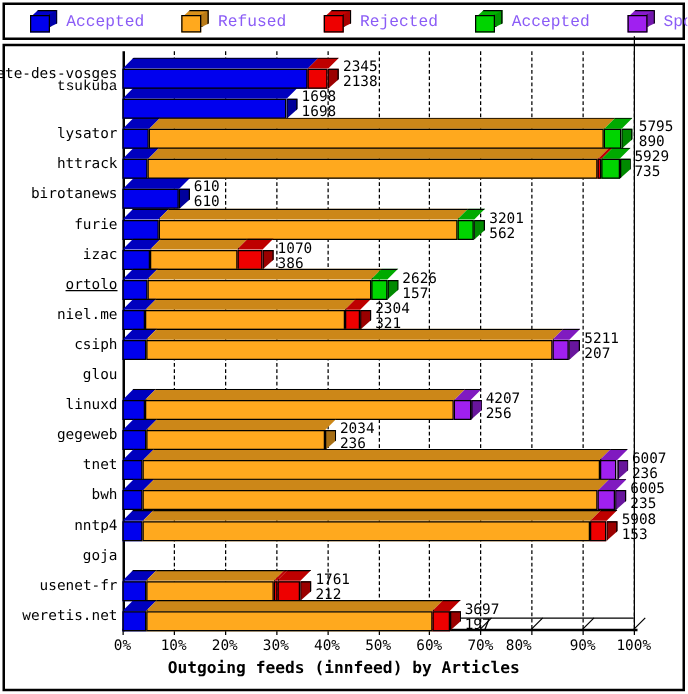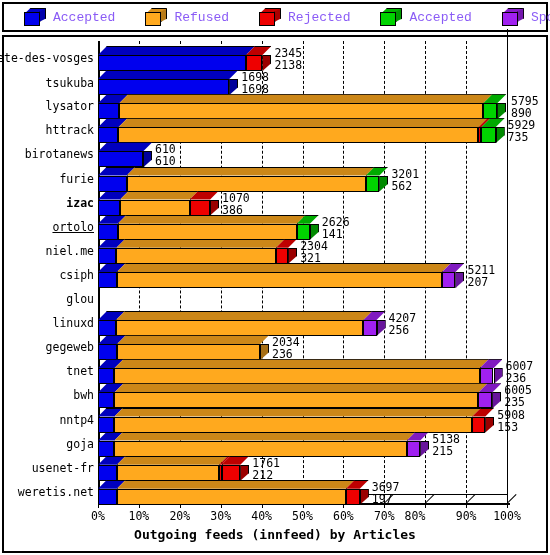--- a/index.html
+++ b/index.html
@@ -96,26 +96,26 @@
         </span>
         <span class="legend-label">Spooled</span>
       </div>
     </div>
 
   <div class="frame" id="plot-frame"></div>
 
   <div id="plot">
     <div id="ylabels">
         <div class="ylabel" style="top: 16px;">bete-des-vosges</div>
-        <div class="ylabel" style="top: 41px;">tsukuba</div>
+        <div class="ylabel" style="top: 28px; font-family: Liberation Mono, monospace;">tsukuba</div>
         <div class="ylabel" style="top: 64.2px;">lysator</div>
         <div class="ylabel" style="top: 88.3px;">httrack</div>
         <div class="ylabel" style="top: 112.4px;">birotanews</div>
         <div class="ylabel" style="top: 136.5px;">furie</div>
-        <div class="ylabel" style="top: 160.6px; font-weight: bold;">izac</div>
+        <div class="ylabel" style="top: 160.6px;">izac</div>
         <div class="ylabel" style="top: 184.7px; text-decoration: underline;">ortolo</div>
         <div class="ylabel" style="top: 208.8px;">niel.me</div>
         <div class="ylabel" style="top: 232.9px;">csiph</div>
         <div class="ylabel" style="top: 257px;">glou</div>
         <div class="ylabel" style="top: 281.1px;">linuxd</div>
         <div class="ylabel" style="top: 305.2px;">gegeweb</div>
         <div class="ylabel" style="top: 329.3px;">tnet</div>
         <div class="ylabel" style="top: 353.4px;">bwh</div>
         <div class="ylabel" style="top: 377.5px;">nntp4</div>
         <div class="ylabel" style="top: 401.6px;">goja</div>
@@ -238,21 +238,21 @@
         <div class="row" style="top: 174.7px; width: 409px;">
           <div class="segtop" style="left: 0px; top: -1px; width: 28.632px; background: rgb(0, 0, 190); clip-path: polygon(0px 100%, 9px 0px, 100% 0px, 19.632px 100%);"></div>
           <div class="segtop" style="left: 19.632px; top: -1px; width: 188.142px; background: rgb(204, 135, 24); clip-path: polygon(0px 100%, 9px 0px, 100% 0px, 179.142px 100%);"></div>
           <div class="segtop" style="left: 198.774px; top: -1px; width: 22.088px; background: rgb(0, 170, 0); clip-path: polygon(0px 100%, 9px 0px, 100% 0px, 13.088px 100%);"></div>
           <div class="seg" style="left: 0px; top: 8px; width: 19.632px; background: rgb(0, 0, 238);"></div>
           <div class="seg" style="left: 19.632px; top: 8px; width: 179.142px; background: rgb(255, 169, 30);"></div>
           <div class="seg" style="left: 198.774px; top: 8px; width: 13.088px; background: rgb(0, 212, 0);"></div>
           <div style="position: absolute; left: 211.862px; top: 8px; width: 9px; height: 16px; background: rgb(0, 138, 0); border: 1px solid rgb(0, 0, 0); box-sizing: border-box; clip-path: polygon(0px 0px, 100% -100%, 100% 50%, 0px 100%);"></div>
           <div class="valbox" style="left: 223.862px; top: 1px;">
             <div>2626</div>
-            <div style="margin-top: 1px;">141</div>
+            <div style="margin-top: 1px;">157</div>
           </div>
         </div>
         <div class="row" style="top: 198.8px; width: 409px;">
           <div class="segtop" style="left: 0px; top: -1px; width: 27.405px; background: rgb(0, 0, 190); clip-path: polygon(0px 100%, 9px 0px, 100% 0px, 18.405px 100%);"></div>
           <div class="segtop" style="left: 18.405px; top: -1px; width: 168.51px; background: rgb(204, 135, 24); clip-path: polygon(0px 100%, 9px 0px, 100% 0px, 159.51px 100%);"></div>
           <div class="segtop" style="left: 177.915px; top: -1px; width: 21.27px; background: rgb(190, 0, 0); clip-path: polygon(0px 100%, 9px 0px, 100% 0px, 12.27px 100%);"></div>
           <div class="seg" style="left: 0px; top: 8px; width: 18.405px; background: rgb(0, 0, 238);"></div>
           <div class="seg" style="left: 18.405px; top: 8px; width: 159.51px; background: rgb(255, 169, 30);"></div>
           <div class="seg" style="left: 177.915px; top: 8px; width: 12.27px; background: rgb(238, 0, 0);"></div>
           <div style="position: absolute; left: 190.185px; top: 8px; width: 9px; height: 16px; background: rgb(155, 0, 0); border: 1px solid rgb(0, 0, 0); box-sizing: border-box; clip-path: polygon(0px 0px, 100% -100%, 100% 50%, 0px 100%);"></div>
@@ -328,33 +328,20 @@
           <div class="segtop" style="left: 0px; top: -1px; width: 25.36px; background: rgb(0, 0, 190); clip-path: polygon(0px 100%, 9px 0px, 100% 0px, 16.36px 100%);"></div>
           <div class="segtop" style="left: 16.36px; top: -1px; width: 366.875px; background: rgb(204, 135, 24); clip-path: polygon(0px 100%, 9px 0px, 100% 0px, 357.875px 100%);"></div>
           <div class="segtop" style="left: 374.235px; top: -1px; width: 22.088px; background: rgb(190, 0, 0); clip-path: polygon(0px 100%, 9px 0px, 100% 0px, 13.088px 100%);"></div>
           <div class="seg" style="left: 0px; top: 8px; width: 16.36px; background: rgb(0, 0, 238);"></div>
           <div class="seg" style="left: 16.36px; top: 8px; width: 357.875px; background: rgb(255, 169, 30);"></div>
           <div class="seg" style="left: 374.235px; top: 8px; width: 13.088px; background: rgb(238, 0, 0);"></div>
           <div style="position: absolute; left: 387.323px; top: 8px; width: 9px; height: 16px; background: rgb(155, 0, 0); border: 1px solid rgb(0, 0, 0); box-sizing: border-box; clip-path: polygon(0px 0px, 100% -100%, 100% 50%, 0px 100%);"></div>
           <div class="valbox" style="left: 399.323px; top: 1px;">
             <div>5908</div>
             <div style="margin-top: 1px;">153</div>
-          </div>
-        </div>
-        <div class="row" style="top: 391.6px; width: 409px;">
-          <div class="segtop" style="left: 0px; top: -1px; width: 25.36px; background: rgb(0, 0, 190); clip-path: polygon(0px 100%, 9px 0px, 100% 0px, 16.36px 100%);"></div>
-          <div class="segtop" style="left: 16.36px; top: -1px; width: 301.435px; background: rgb(204, 135, 24); clip-path: polygon(0px 100%, 9px 0px, 100% 0px, 292.435px 100%);"></div>
-          <div class="segtop" style="left: 308.795px; top: -1px; width: 22.497px; background: rgb(128, 26, 192); clip-path: polygon(0px 100%, 9px 0px, 100% 0px, 13.497px 100%);"></div>
-          <div class="seg" style="left: 0px; top: 8px; width: 16.36px; background: rgb(0, 0, 238);"></div>
-          <div class="seg" style="left: 16.36px; top: 8px; width: 292.435px; background: rgb(255, 169, 30);"></div>
-          <div class="seg" style="left: 308.795px; top: 8px; width: 13.497px; background: rgb(160, 32, 240);"></div>
-          <div style="position: absolute; left: 322.292px; top: 8px; width: 9px; height: 16px; background: rgb(104, 21, 156); border: 1px solid rgb(0, 0, 0); box-sizing: border-box; clip-path: polygon(0px 0px, 100% -100%, 100% 50%, 0px 100%);"></div>
-          <div class="valbox" style="left: 334.292px; top: 1px;">
-            <div>5138</div>
-            <div style="margin-top: 1px;">215</div>
           </div>
         </div>
         <div class="row" style="top: 415.7px; width: 409px;">
           <div class="segtop" style="left: 0px; top: -1px; width: 27.814px; background: rgb(0, 0, 190); clip-path: polygon(0px 100%, 9px 0px, 100% 0px, 18.814px 100%);"></div>
           <div class="segtop" style="left: 18.814px; top: -1px; width: 111.25px; background: rgb(204, 135, 24); clip-path: polygon(0px 100%, 9px 0px, 100% 0px, 102.25px 100%);"></div>
           <div class="segtop" style="left: 121.064px; top: -1px; width: 11.454px; background: rgb(190, 0, 0); clip-path: polygon(0px 100%, 9px 0px, 100% 0px, 2.454px 100%);"></div>
           <div class="segtop" style="left: 123.518px; top: -1px; width: 27.814px; background: rgb(190, 0, 0); clip-path: polygon(0px 100%, 9px 0px, 100% 0px, 18.814px 100%);"></div>
           <div class="seg" style="left: 0px; top: 8px; width: 18.814px; background: rgb(0, 0, 238);"></div>
           <div class="seg" style="left: 18.814px; top: 8px; width: 102.25px; background: rgb(255, 169, 30);"></div>
           <div class="seg" style="left: 121.064px; top: 8px; width: 2.454px; background: rgb(238, 0, 0);"></div>

